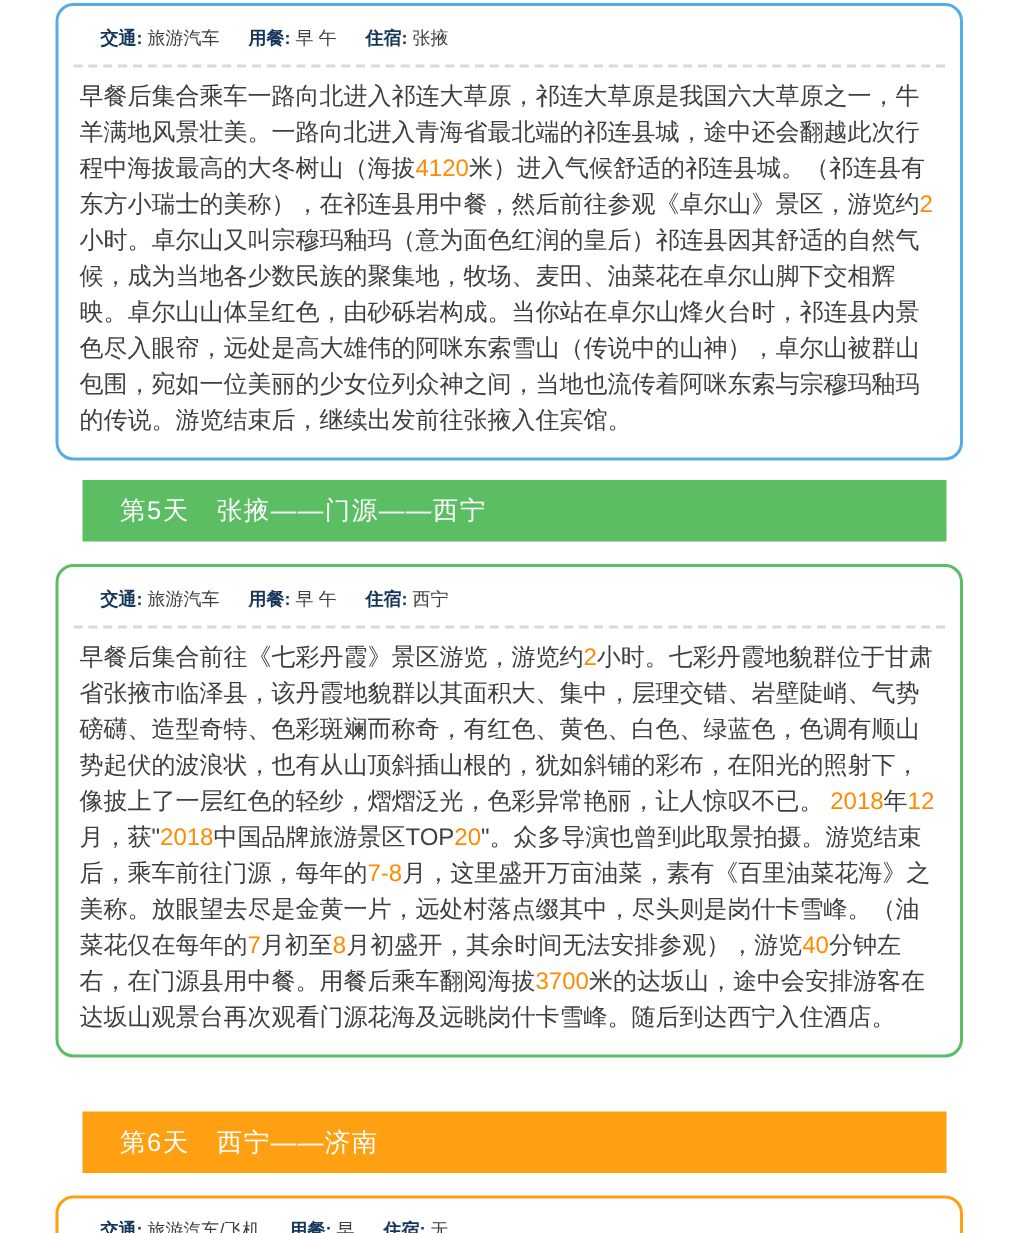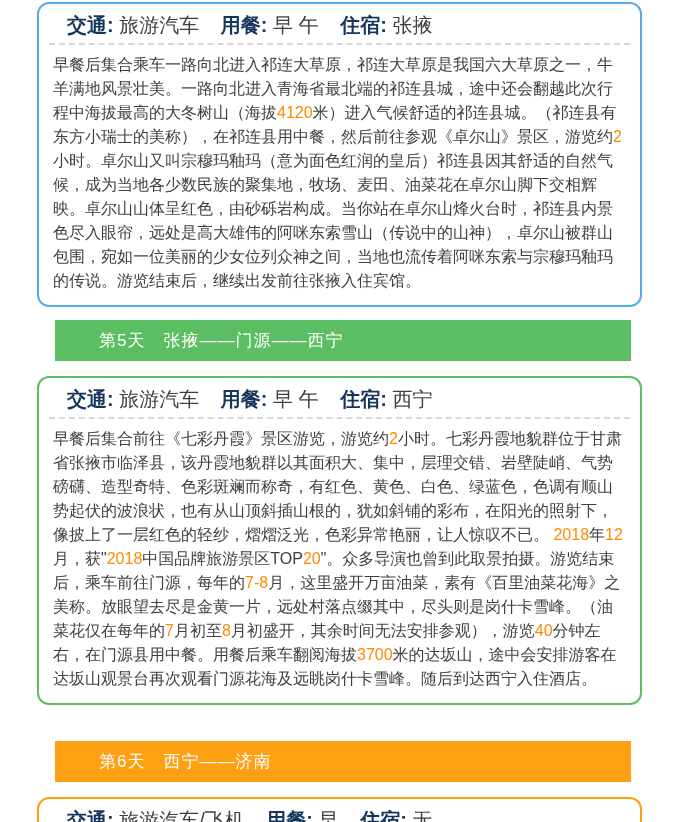--- a/index.html
+++ b/index.html
@@ -20,35 +20,35 @@
   }
   .page{width:605px;margin-left:37px;padding-top:2px;}
   .day-box{
     border:2px solid;border-radius:12px;background:#fff;
     padding:10px 8px 12px 8px;
   }
   .day-box.blue{border-color:var(--blue);}
   .day-box.green{border-color:var(--green);}
   .day-box.orange{border-color:var(--orange);}
   .info-row{
-    padding-left:20px;font-size:20px;color:var(--text);
+    padding-left:20px;font-size:12px;color:var(--text);
     white-space:nowrap;line-height:22px;
   }
   .info-pair{margin-right:16px;}
   .info-pair b{color:var(--label);font-weight:bold;}
   .sep{border-top:2px dashed var(--dash);margin:7px 2px 8px 2px;height:0;}
   .para{
     font-size:16px;line-height:24px;color:var(--text);
     padding:0 4px 0 6px;text-align:left;
   }
   .para .num{color:var(--number);text-align:center;}
   .day-bar{
     height:41px;line-height:41px;
     margin:13px 11px 15px 18px;
-    padding-left:44px;
+    padding-left:25px;
     color:#ffffff;font-size:17px;
     letter-spacing:1px;
   }
   .day-bar.green{background:var(--green);}
   .day-bar.orange{background:var(--orange);margin-top:36px;}
 </style>
 </head>
 <body>
 
 <div class="page">

